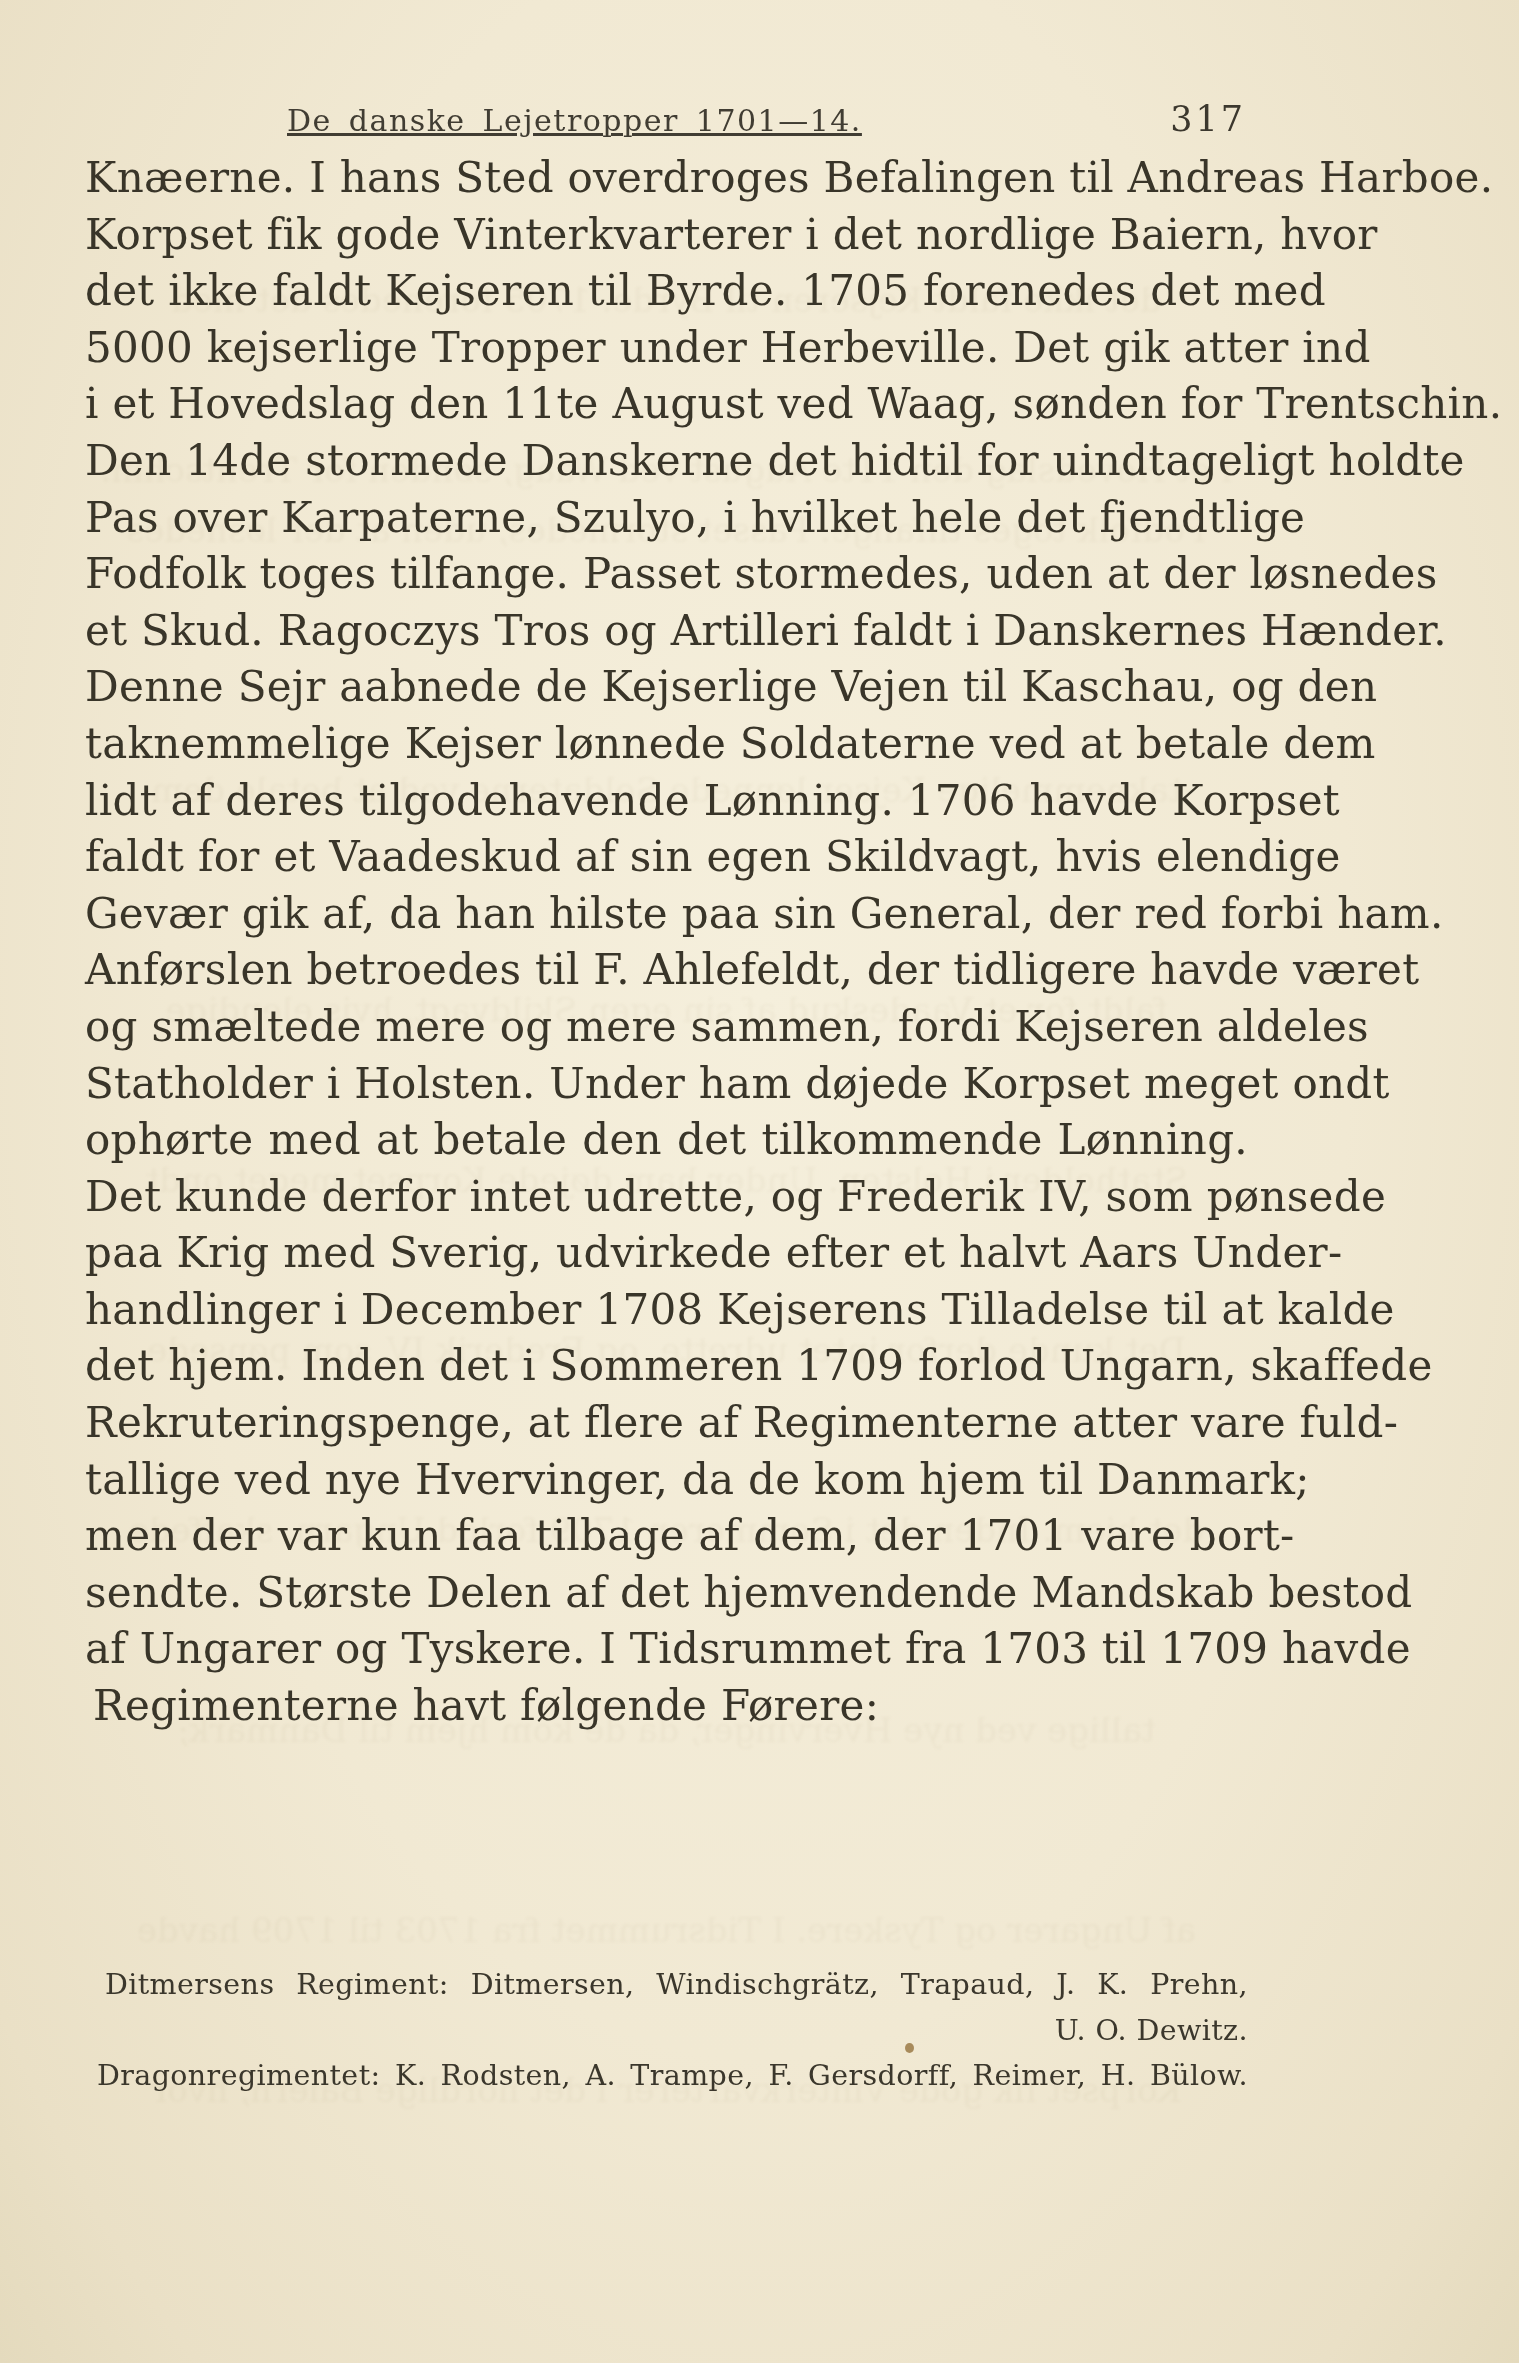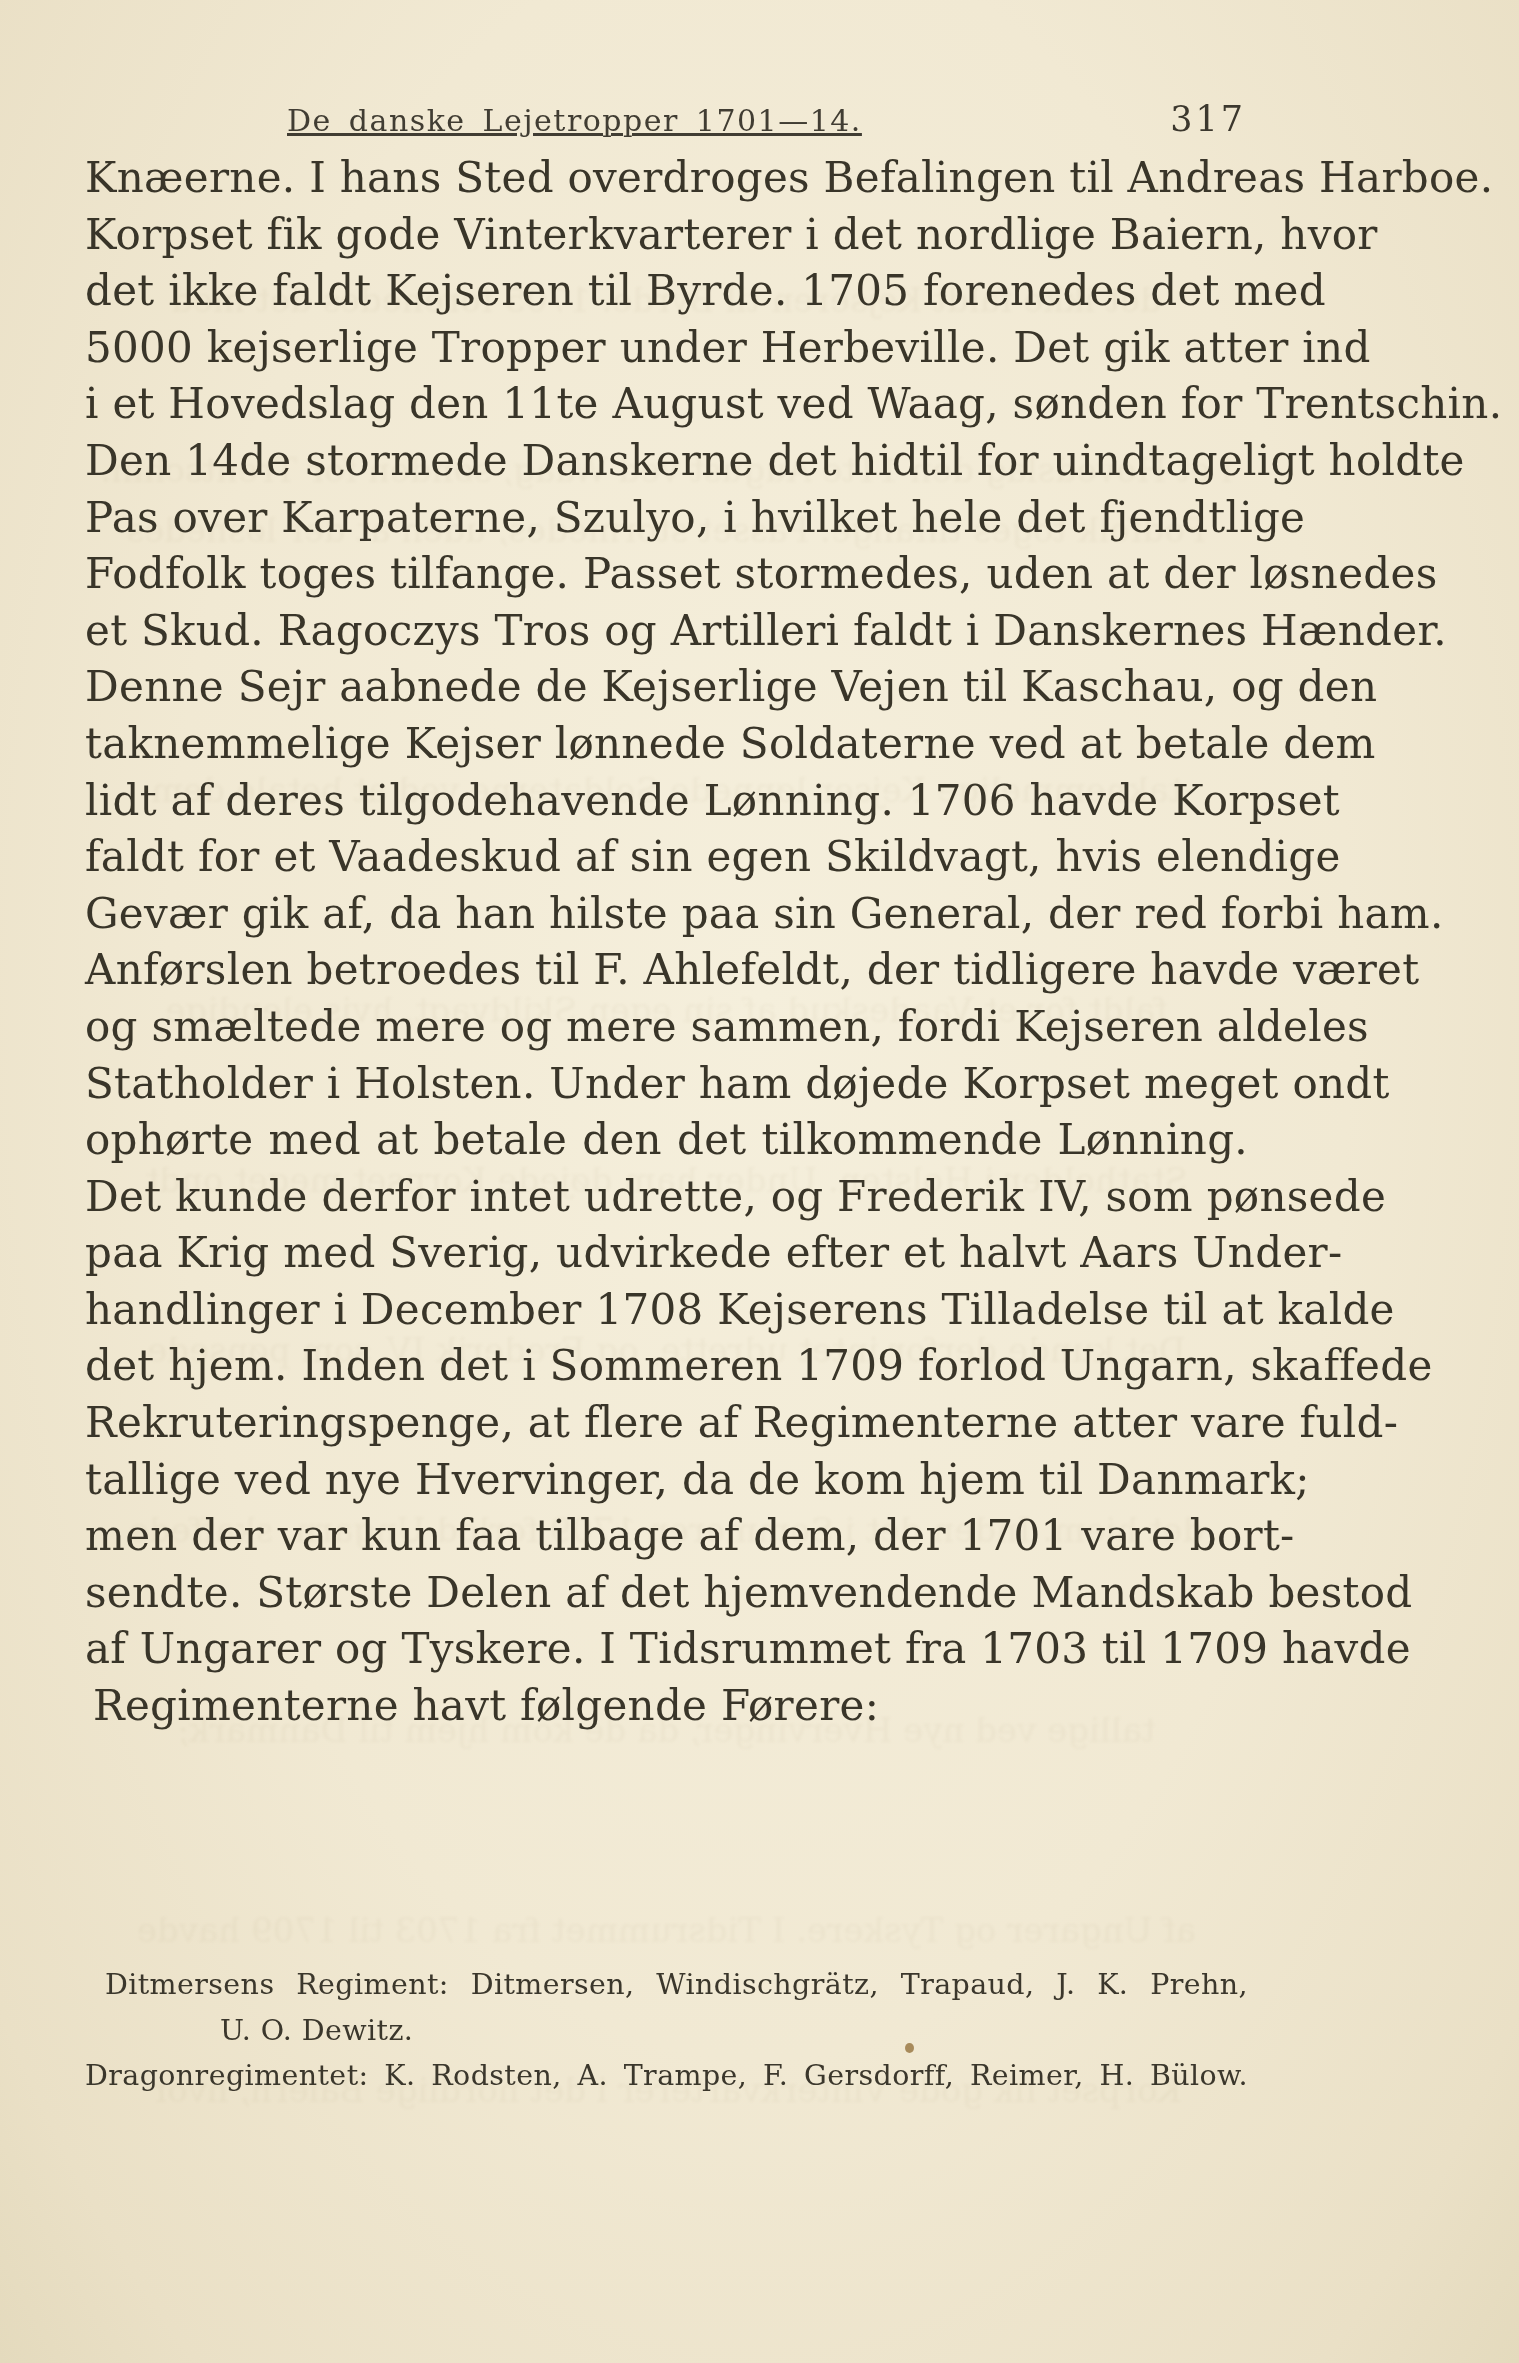--- a/index.html
+++ b/index.html
@@ -26,21 +26,21 @@
     font-size:42px;letter-spacing:0.3px;
     white-space:nowrap;
     text-align:justify;text-align-last:justify;
     color:#393529;
   }
   .body-text .line.last{text-align-last:left;margin-left:8px;}
   .footnotes{position:absolute;left:85px;top:1962px;width:1163px;}
   .footnotes .fnline{
     height:45.5px;line-height:45.5px;
     font-size:28.5px;letter-spacing:0.4px;
-    white-space:nowrap;color:#3b372c;
+    white-space:nowrap;color:#3b372c;text-align:right;
   }
   .footnotes .fnline.justify{text-align:justify;text-align-last:justify;}
   .ghost-layer{position:absolute;left:85px;top:150px;width:1163px;height:2050px;pointer-events:none;}
   .ghost-layer .ghost{
     position:absolute;width:100%;
     font-size:34px;line-height:40px;white-space:nowrap;
     transform:scaleX(-1);
     color:#8d7c54;opacity:0.055;filter:blur(1.6px);
     text-align:center;
   }
@@ -100,18 +100,18 @@
       <div class="line">tallige ved nye Hvervinger, da de kom hjem til Danmark;</div>
       <div class="line">men der var kun faa tilbage af dem, der 1701 vare bort-</div>
       <div class="line">sendte.  Største Delen af det hjemvendende Mandskab bestod</div>
       <div class="line">af Ungarer og Tyskere.  I Tidsrummet fra 1703 til 1709 havde</div>
       <div class="line last">Regimenterne havt følgende Førere:</div>
     </div>
 
   <div class="footnotes" id="footnotes">
       <div class="fnline justify" style="padding-left: 20px;">Ditmersens Regiment:  Ditmersen,  Windischgrätz,  Trapaud,  J. K. Prehn,</div>
       <div class="fnline" style="padding-left: 135px;">U. O. Dewitz.</div>
-      <div class="fnline justify" style="padding-left: 0px;">Dragonregimentet:  K. Rodsten,  A. Trampe,  F. Gersdorff,  Reimer,  H. Bülow.</div>
+      <div class="fnline justify" style="padding-left: 0px; margin-left: 12px;">Dragonregimentet:  K. Rodsten,  A. Trampe,  F. Gersdorff,  Reimer,  H. Bülow.</div>
     </div>
 
   <div class="speck"></div>
 
 </div>
 
 </body></html>

